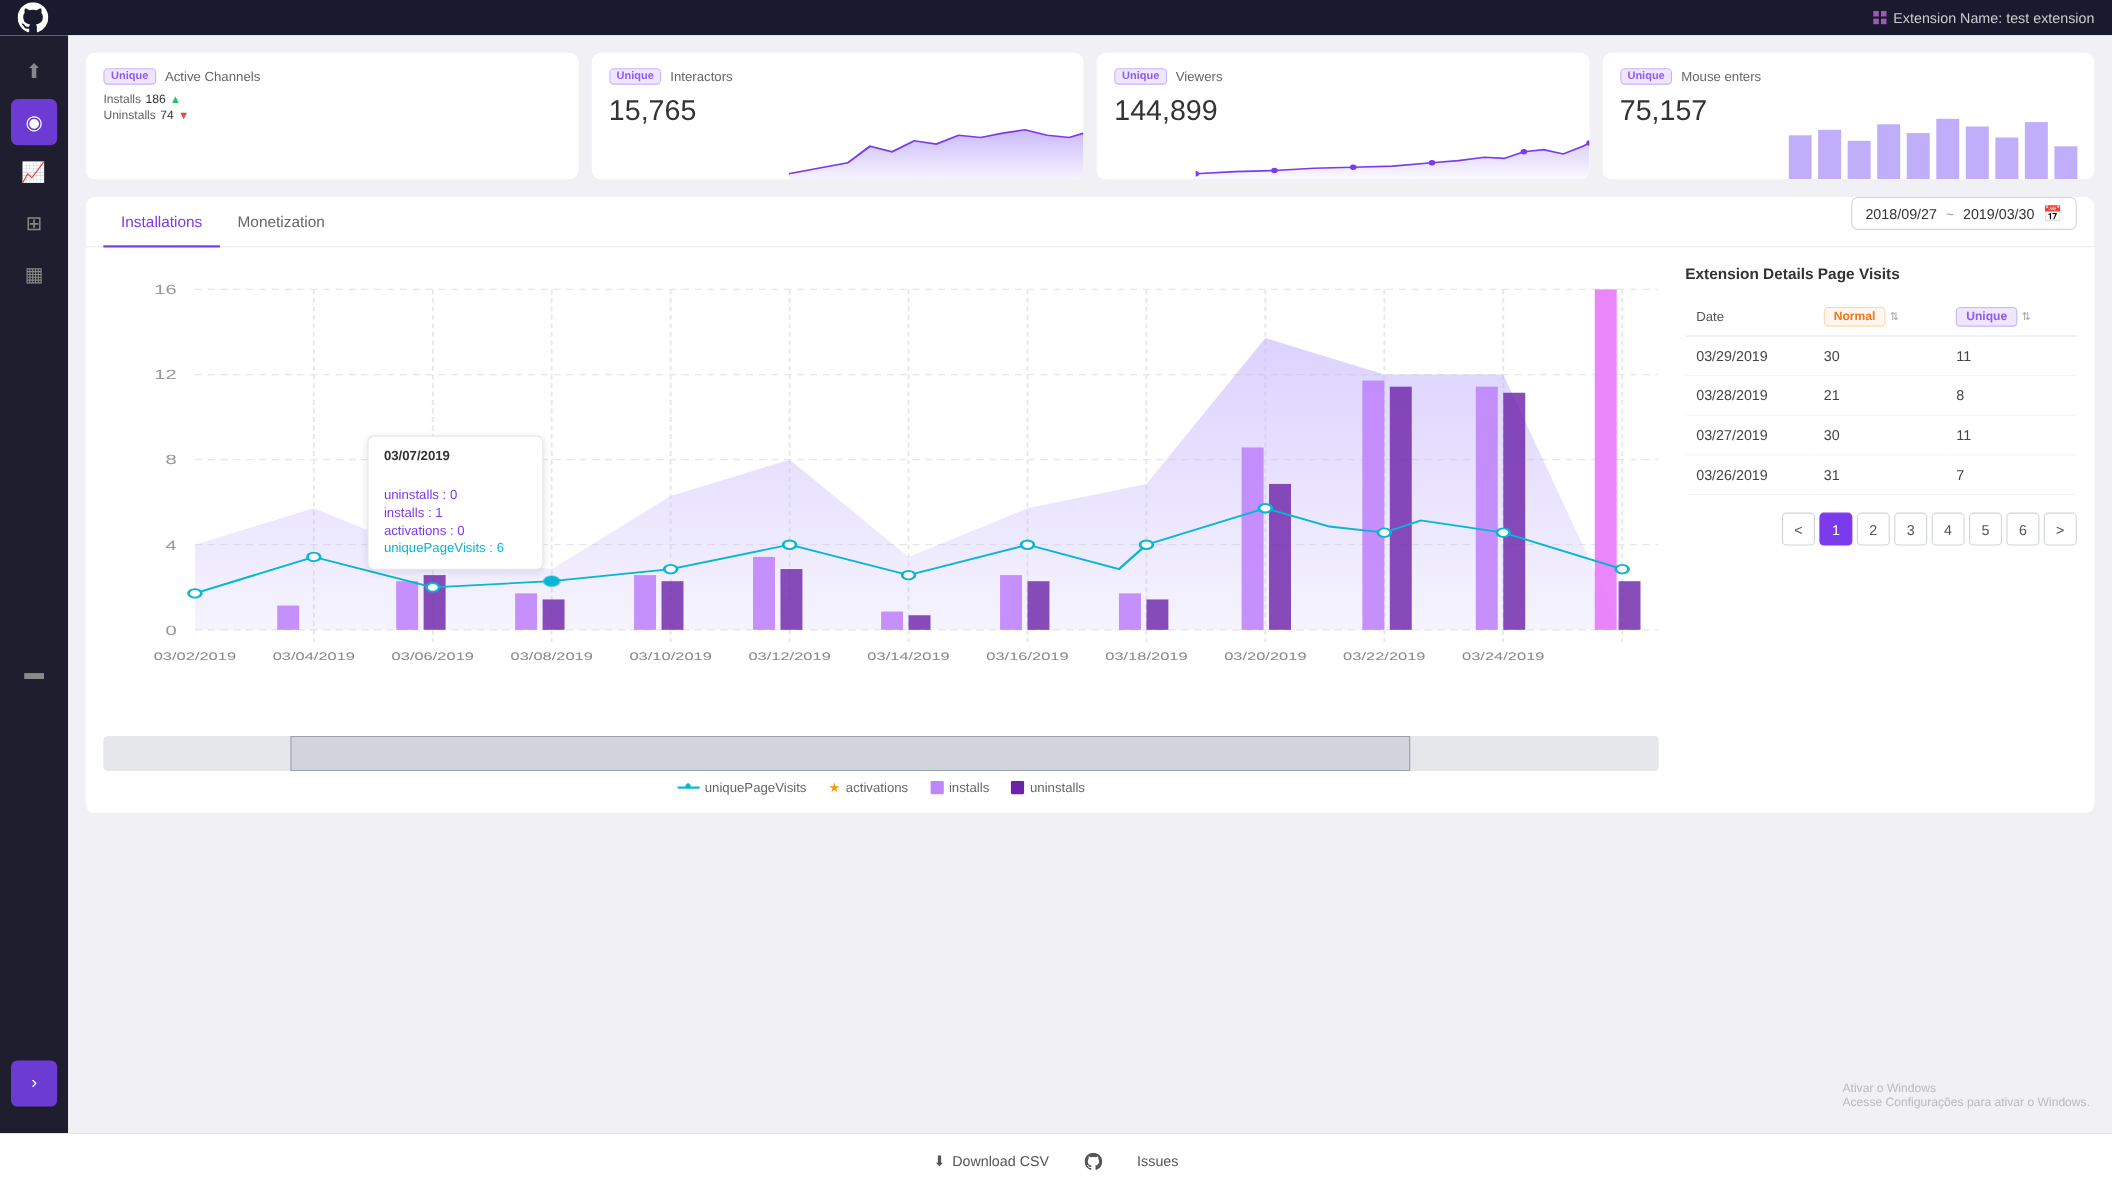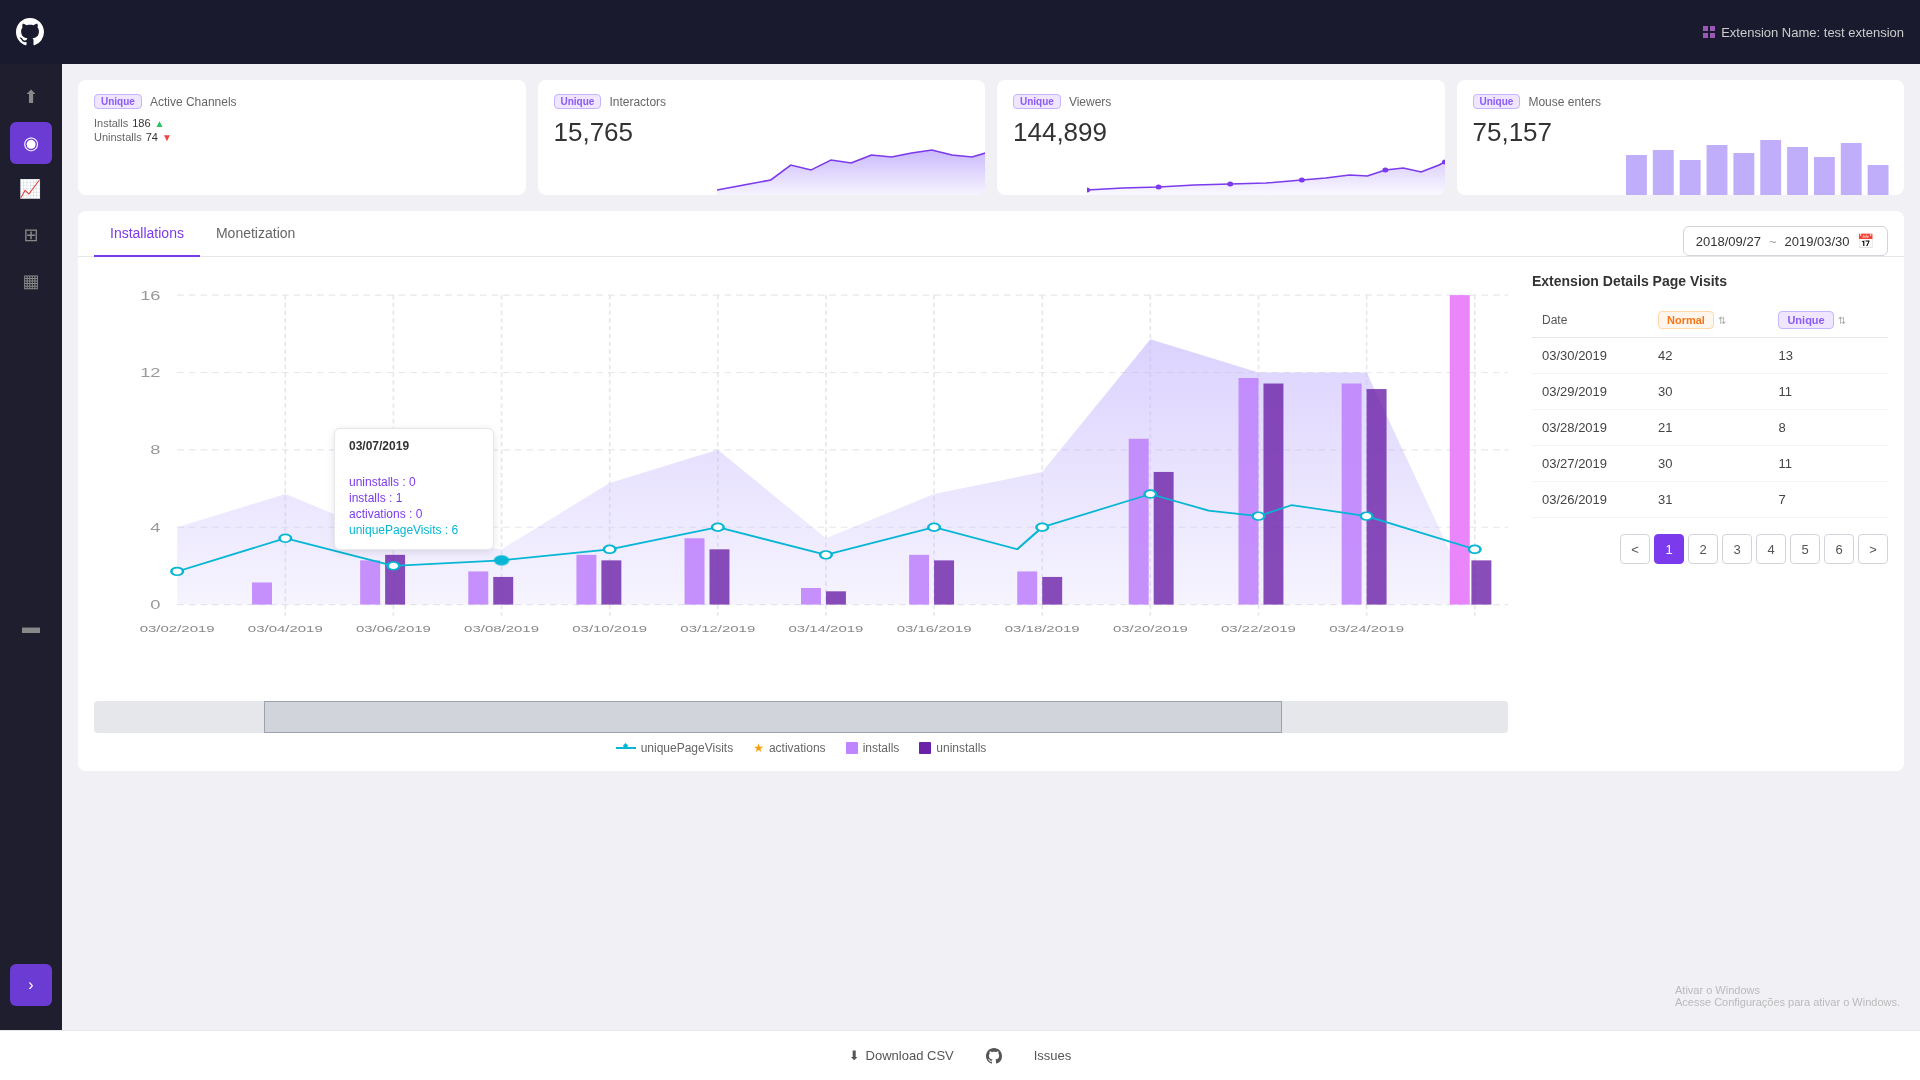--- a/index.html
+++ b/index.html
@@ -1,21 +1,21 @@
 <!DOCTYPE html>
 <html><head>
   <meta charset="utf-8">
   <style>
     * { box-sizing: border-box; margin: 0; padding: 0; }
     body { font-family: -apple-system, BlinkMacSystemFont, 'Segoe UI', sans-serif; background: #f5f5f5; display: flex; flex-direction: column; height: 1080px; overflow: hidden; }
 
     
     .topbar {
       background: #1a1a2e;
-      height: 64px;
+      height: 32px;
       display: flex;
       align-items: center;
       justify-content: space-between;
       padding: 0 16px;
       flex-shrink: 0;
     }
     .topbar-left { display: flex; align-items: center; gap: 8px; }
     .topbar-logo { width: 28px; height: 28px; fill: white; }
     .topbar-right { color: #ccc; font-size: 13px; display: flex; align-items: center; gap: 6px; }
 
@@ -89,21 +89,21 @@
 
     
     .tabs-section {
       background: white;
       border-radius: 8px;
       padding: 0;
       margin-bottom: 0;
     }
     .tabs-header {
       display: flex;
-      align-items: flex-end;
+      align-items: flex-start;
       justify-content: space-between;
       border-bottom: 1px solid #e5e7eb;
       padding: 0 16px;
     }
     .tabs-nav { display: flex; gap: 0; }
     .tab-item {
       padding: 14px 16px;
       font-size: 14px;
       color: #666;
       cursor: pointer;
@@ -585,25 +585,20 @@
                 </th>
                 <th>
                   <div class="th-sort">
                     <span class="th-unique">Unique</span>
                     <span class="sort-icon">⇅</span>
                   </div>
                 </th>
               </tr>
             </thead>
             <tbody id="table-body">
-            <tr>
-    <td>03/30/2019</td>
-    <td>42</td>
-    <td>13</td>
-  </tr>
                 <tr>
     <td>03/29/2019</td>
     <td>30</td>
     <td>11</td>
   </tr>
                 <tr>
     <td>03/28/2019</td>
     <td>21</td>
     <td>8</td>
   </tr>

